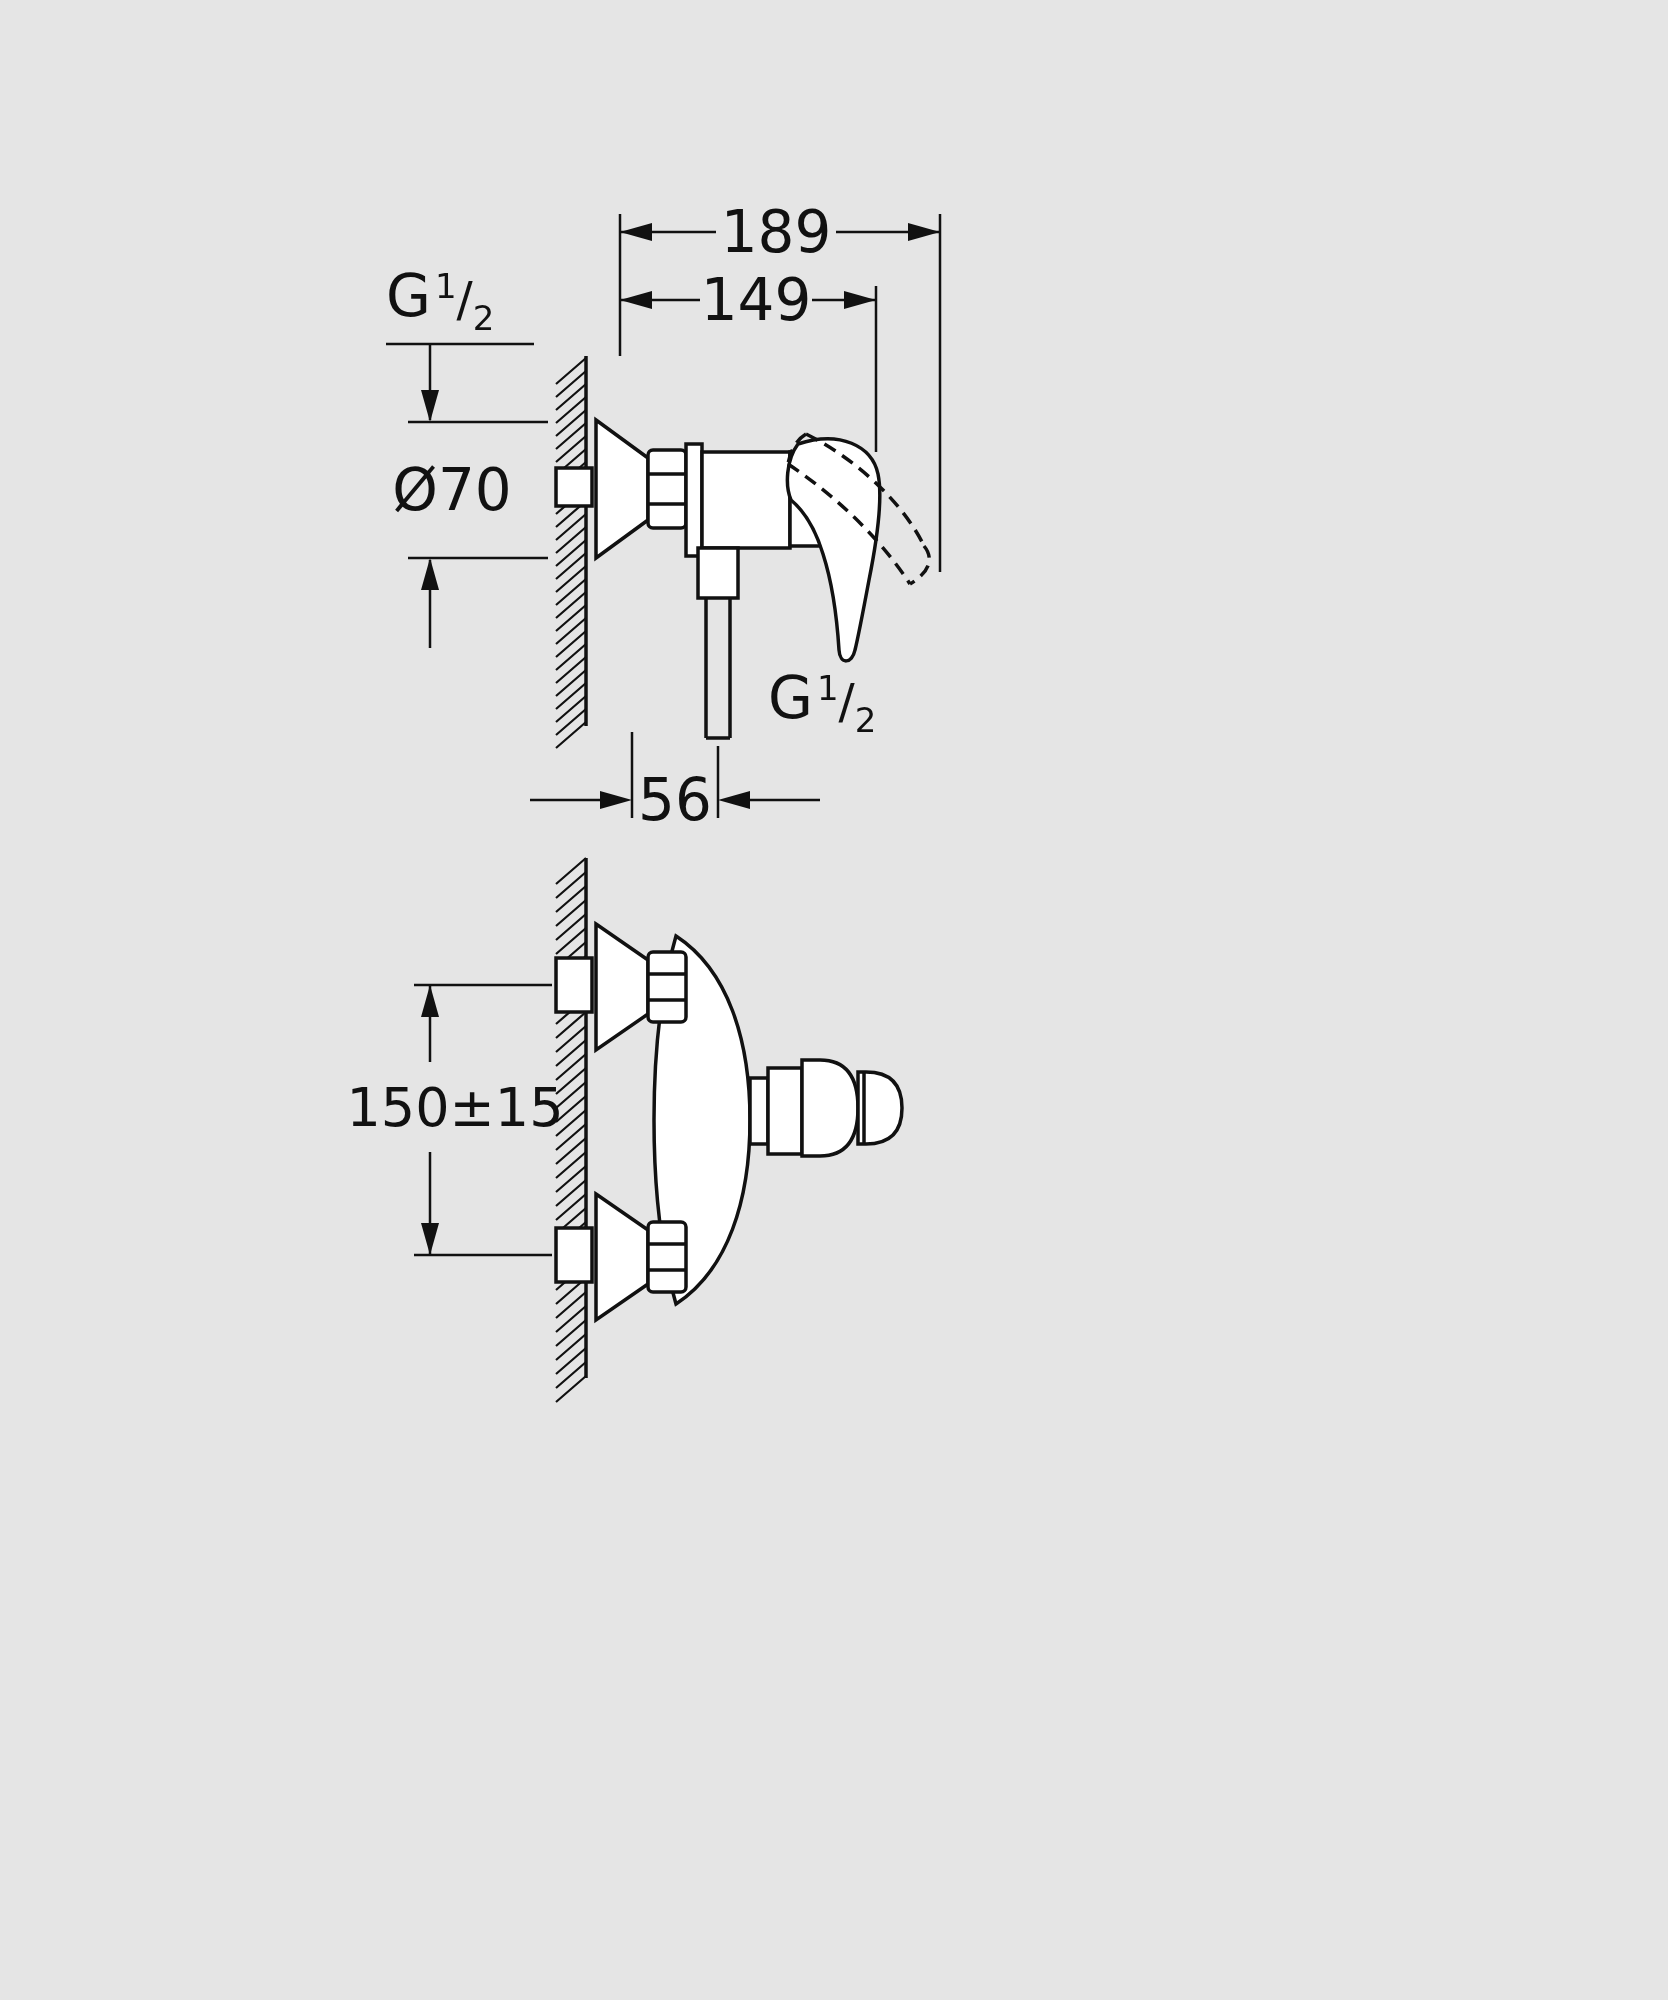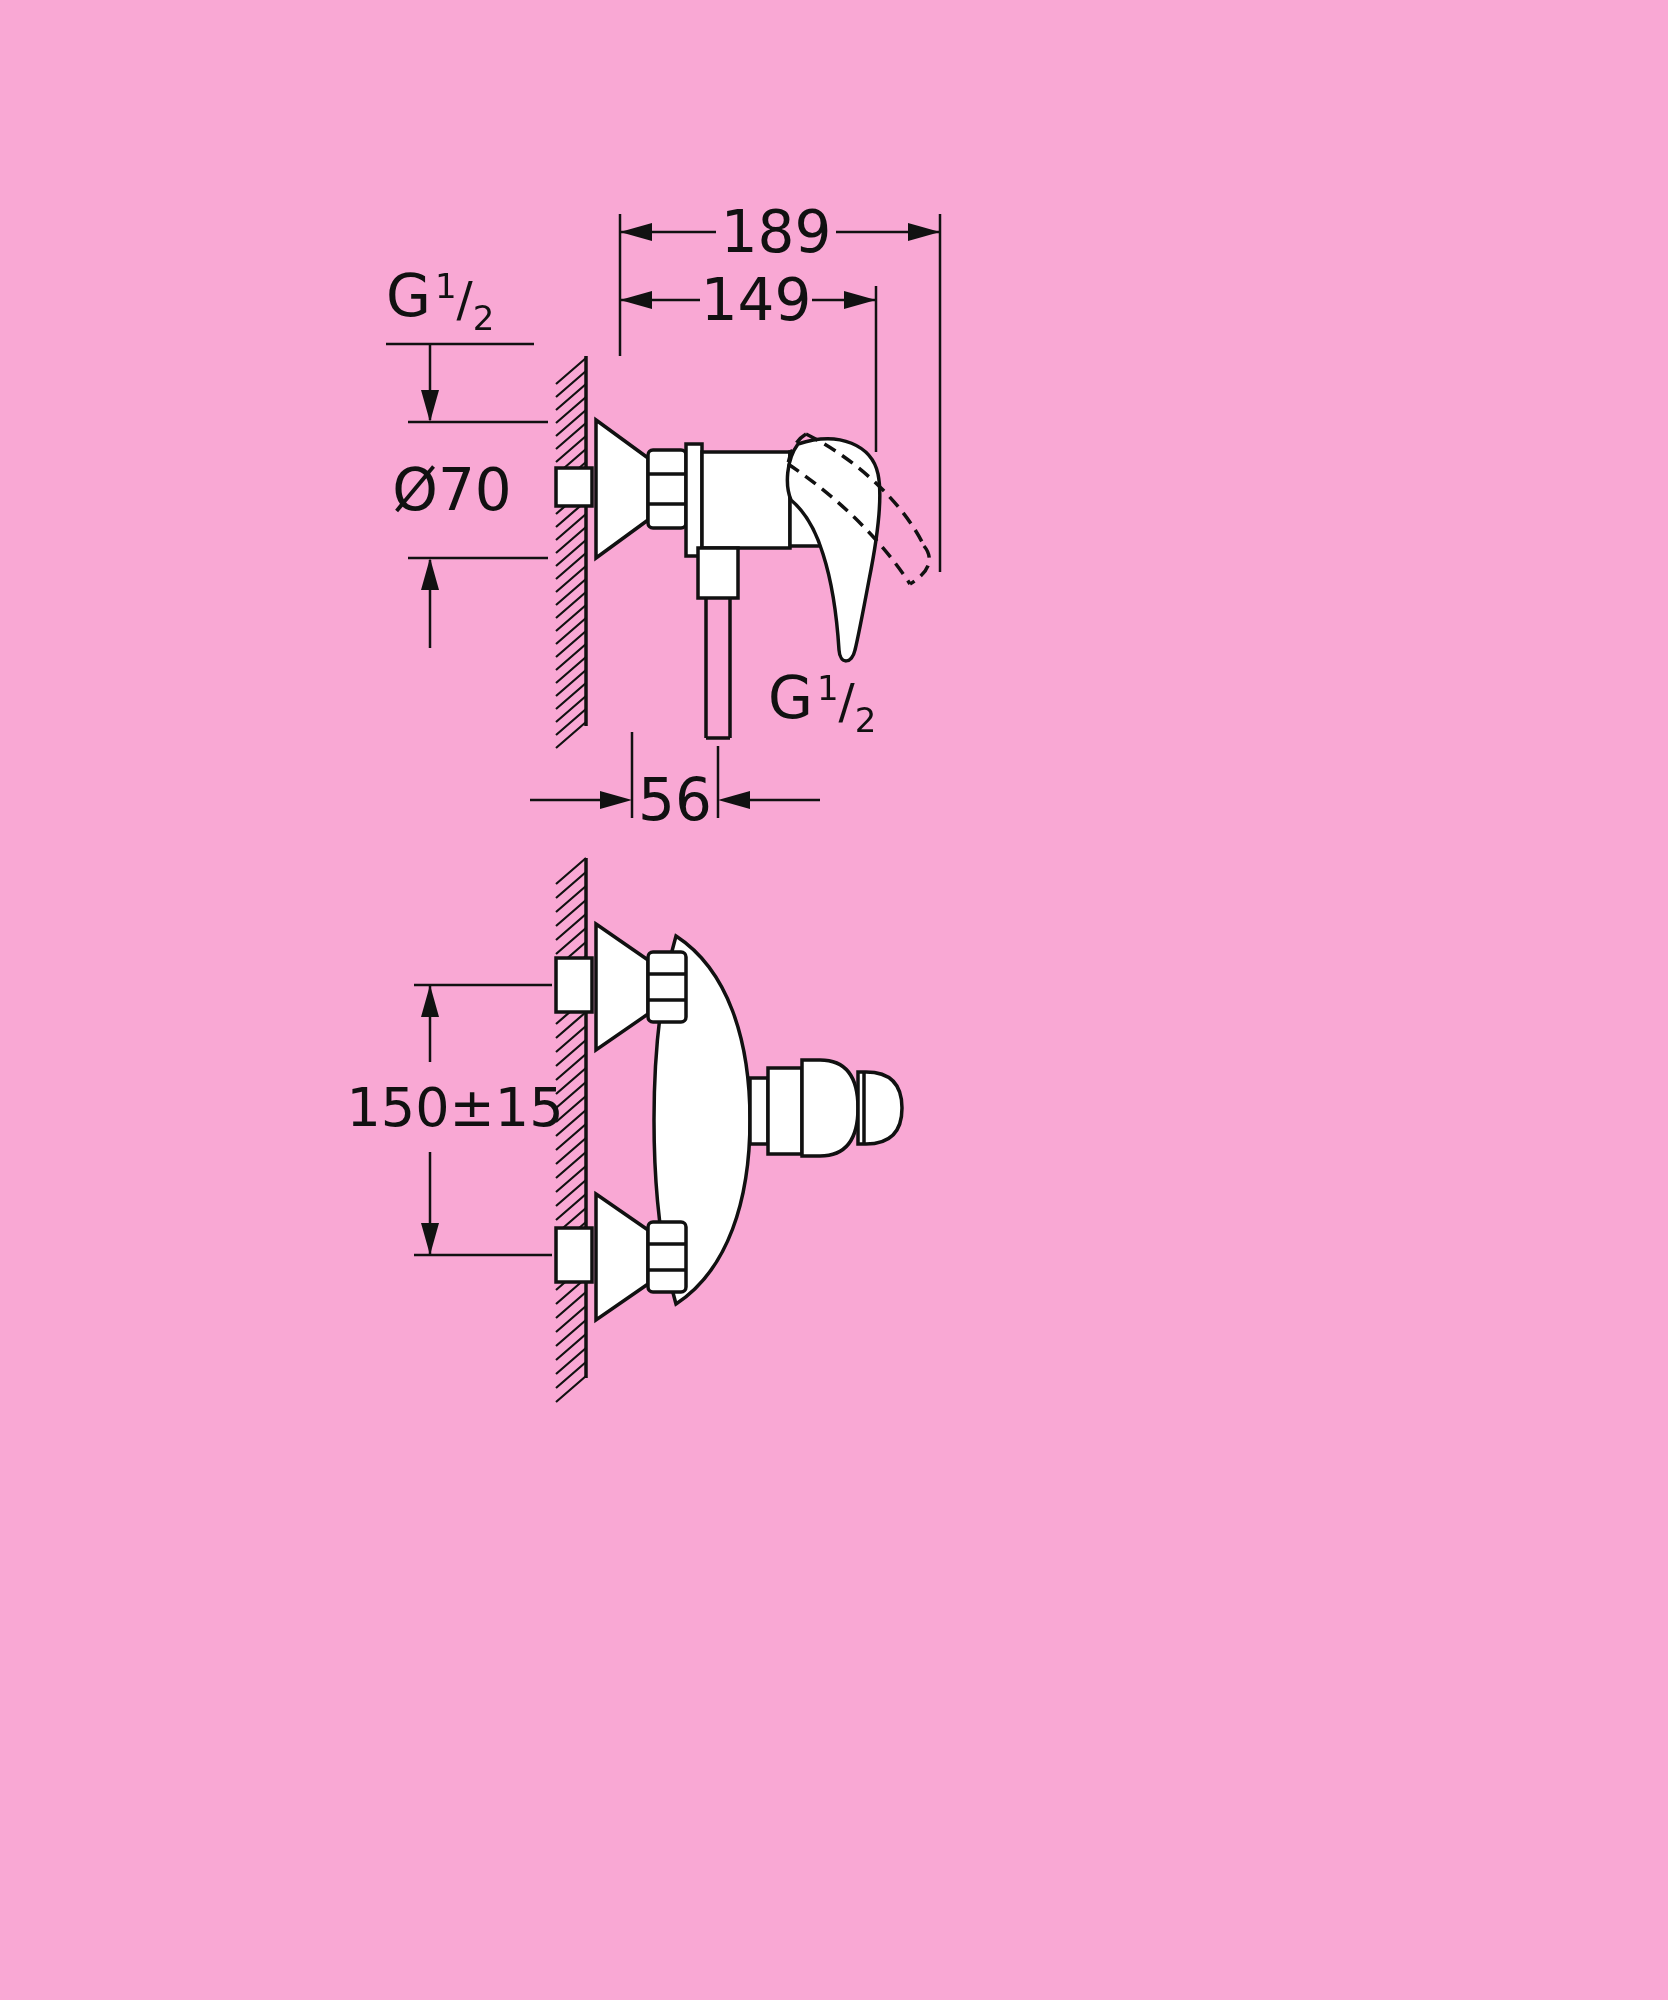--- a/index.html
+++ b/index.html
@@ -3,21 +3,21 @@
 <meta charset="utf-8">
 <style>
   html, body {
     margin: 0;
     padding: 0;
     background: #ffffff;
   }
   .page {
     width: 1668px;
     height: 2000px;
-    background: #f9a8d4;
+    background: #e5e5e5;
     position: relative;
   }
   svg { display: block; }
   text {
     font-family: "DejaVu Sans", sans-serif;
     fill: #111111;
     stroke: none;
   }
   .t58 { font-size: 58px; }
   .t54 { font-size: 54px; }

